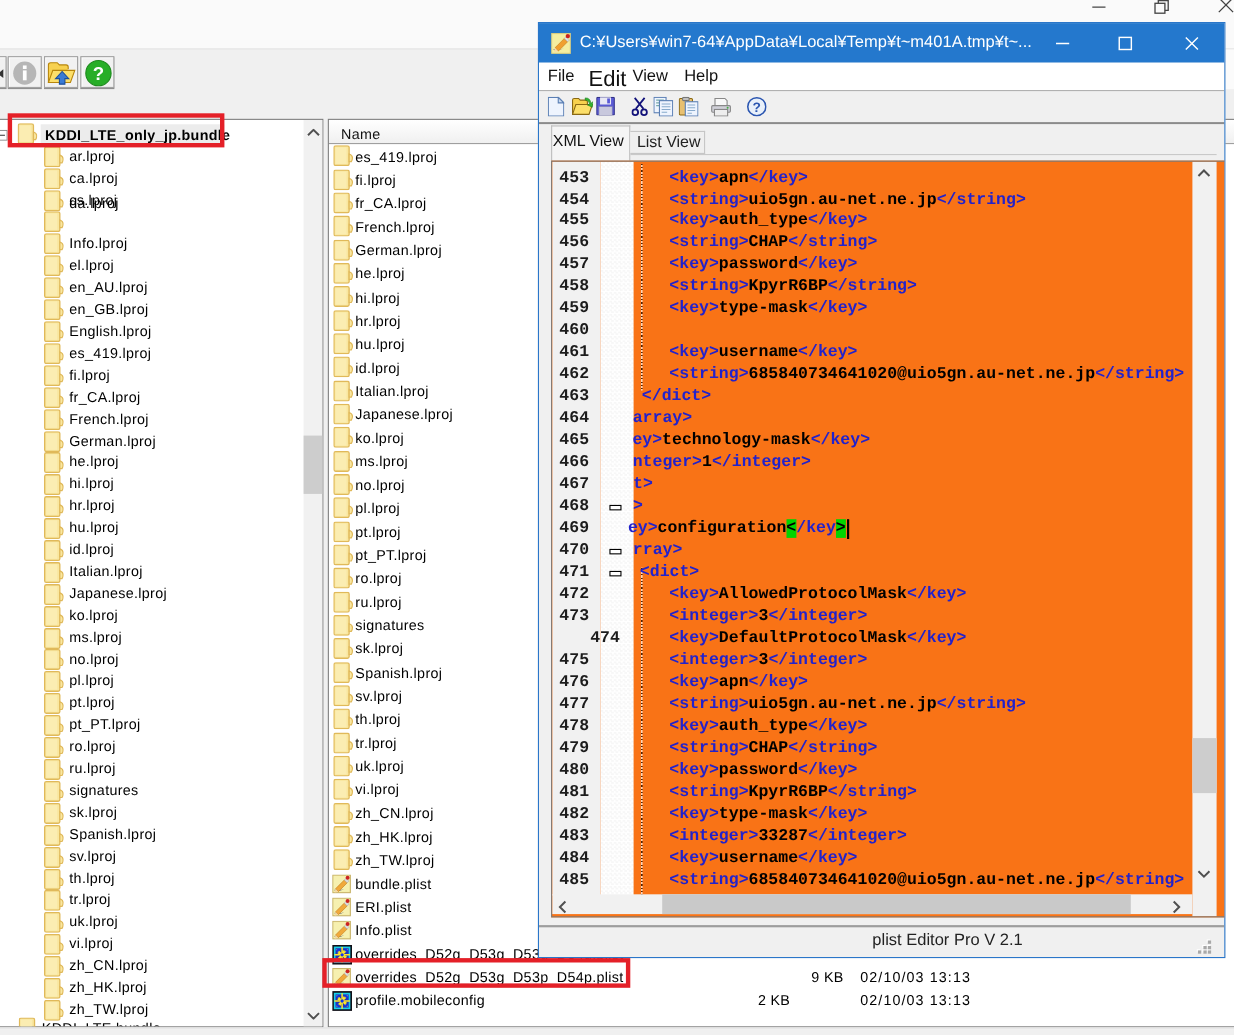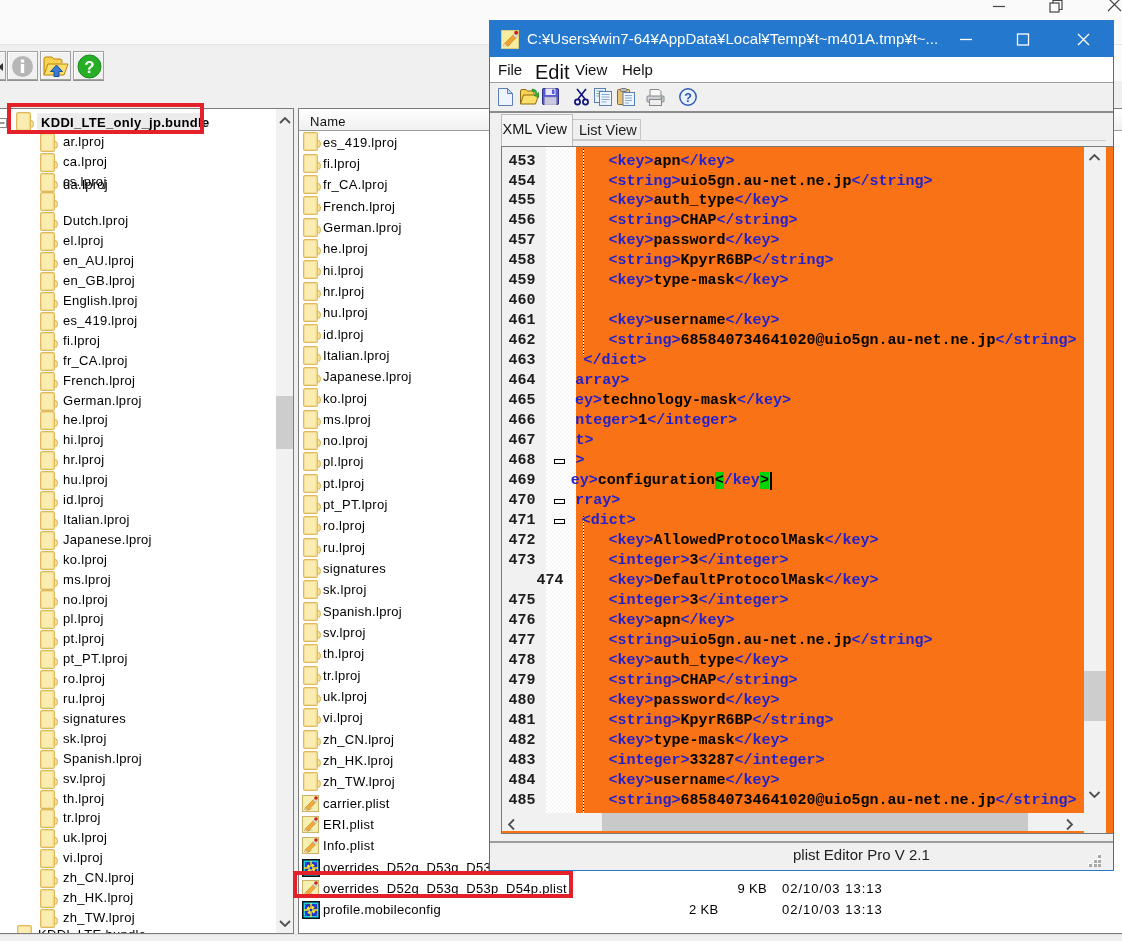--- a/index.html
+++ b/index.html
@@ -89,21 +89,21 @@
       <rect x="0.6" y="0.6" width="13.8" height="17.8" rx="1.5" fill="#f9e7a0" stroke="#e0b95a" stroke-width="1.2"></rect>
       <rect x="2" y="2" width="10" height="15" fill="#fbedb2"></rect>
       <path d="M14.4 8 q3 1 3 3.5 q0 2 -1 3.5 l-2 0 z" fill="#f9e7a0" stroke="#e0b95a" stroke-width="1.1"></path>
     </svg>
 <div class="trow" style="left:68px;top:66px;">da.lproj</div>
 <svg class="abs" style="left:45px;top:103px;" width="18" height="19" viewBox="0 0 18 19">
       <rect x="0.6" y="0.6" width="13.8" height="17.8" rx="1.5" fill="#f9e7a0" stroke="#e0b95a" stroke-width="1.2"></rect>
       <rect x="2" y="2" width="10" height="15" fill="#fbedb2"></rect>
       <path d="M14.4 8 q3 1 3 3.5 q0 2 -1 3.5 l-2 0 z" fill="#f9e7a0" stroke="#e0b95a" stroke-width="1.1"></path>
     </svg>
-<div class="trow" style="left:68px;top:102.4px;">Dutch.lproj</div>
+<div class="trow" style="left:68px;top:102.4px;">Info.lproj</div>
 <svg class="abs" style="left:45px;top:123px;" width="18" height="19" viewBox="0 0 18 19">
       <rect x="0.6" y="0.6" width="13.8" height="17.8" rx="1.5" fill="#f9e7a0" stroke="#e0b95a" stroke-width="1.2"></rect>
       <rect x="2" y="2" width="10" height="15" fill="#fbedb2"></rect>
       <path d="M14.4 8 q3 1 3 3.5 q0 2 -1 3.5 l-2 0 z" fill="#f9e7a0" stroke="#e0b95a" stroke-width="1.1"></path>
     </svg>
 <div class="trow" style="left:68px;top:122.3px;">el.lproj</div>
 <svg class="abs" style="left:45px;top:143px;" width="18" height="19" viewBox="0 0 18 19">
       <rect x="0.6" y="0.6" width="13.8" height="17.8" rx="1.5" fill="#f9e7a0" stroke="#e0b95a" stroke-width="1.2"></rect>
       <rect x="2" y="2" width="10" height="15" fill="#fbedb2"></rect>
       <path d="M14.4 8 q3 1 3 3.5 q0 2 -1 3.5 l-2 0 z" fill="#f9e7a0" stroke="#e0b95a" stroke-width="1.1"></path>
@@ -513,21 +513,21 @@
 <div class="lrow" style="left:24px;top:662.4px;">zh_TW.lproj</div>
 <svg class="abs" style="left:3px;top:686px;" width="18" height="18" viewBox="0 0 18 18">
       <rect x="0.5" y="0.5" width="16" height="16" fill="#f3ecA4" stroke="#c8b36a" stroke-width="1"></rect>
       <rect x="1.5" y="1.5" width="14" height="14" fill="#f6f0b0"></rect>
       <path d="M2.5 13.5 q4 1.5 8.5 -0.5 q-4.5 3 -9 1.5 z" fill="#777"></path>
       <path d="M3 13 L11 5 l2.6 2.6 L5.6 15.6 z" fill="#f0a93c" stroke="#c77f1e" stroke-width="0.6"></path>
       <path d="M11 5 l1.6-1.6 2.6 2.6 L13.6 7.6 z" fill="#ddd" stroke="#aaa" stroke-width="0.5"></path>
       <circle cx="14" cy="3" r="1.8" fill="#cc2222"></circle>
       <path d="M3 13 l2.6 2.6 -3.4 0.8 z" fill="#f7d9a0"></path>
     </svg>
-<div class="lrow" style="left:24px;top:683.7px;">carrier.plist</div>
+<div class="lrow" style="left:24px;top:683.7px;">bundle.plist</div>
 <svg class="abs" style="left:3px;top:707px;" width="18" height="18" viewBox="0 0 18 18">
       <rect x="0.5" y="0.5" width="16" height="16" fill="#f3ecA4" stroke="#c8b36a" stroke-width="1"></rect>
       <rect x="1.5" y="1.5" width="14" height="14" fill="#f6f0b0"></rect>
       <path d="M2.5 13.5 q4 1.5 8.5 -0.5 q-4.5 3 -9 1.5 z" fill="#777"></path>
       <path d="M3 13 L11 5 l2.6 2.6 L5.6 15.6 z" fill="#f0a93c" stroke="#c77f1e" stroke-width="0.6"></path>
       <path d="M11 5 l1.6-1.6 2.6 2.6 L13.6 7.6 z" fill="#ddd" stroke="#aaa" stroke-width="0.5"></path>
       <circle cx="14" cy="3" r="1.8" fill="#cc2222"></circle>
       <path d="M3 13 l2.6 2.6 -3.4 0.8 z" fill="#f7d9a0"></path>
     </svg>
 <div class="lrow" style="left:24px;top:705.1px;">ERI.plist</div>

